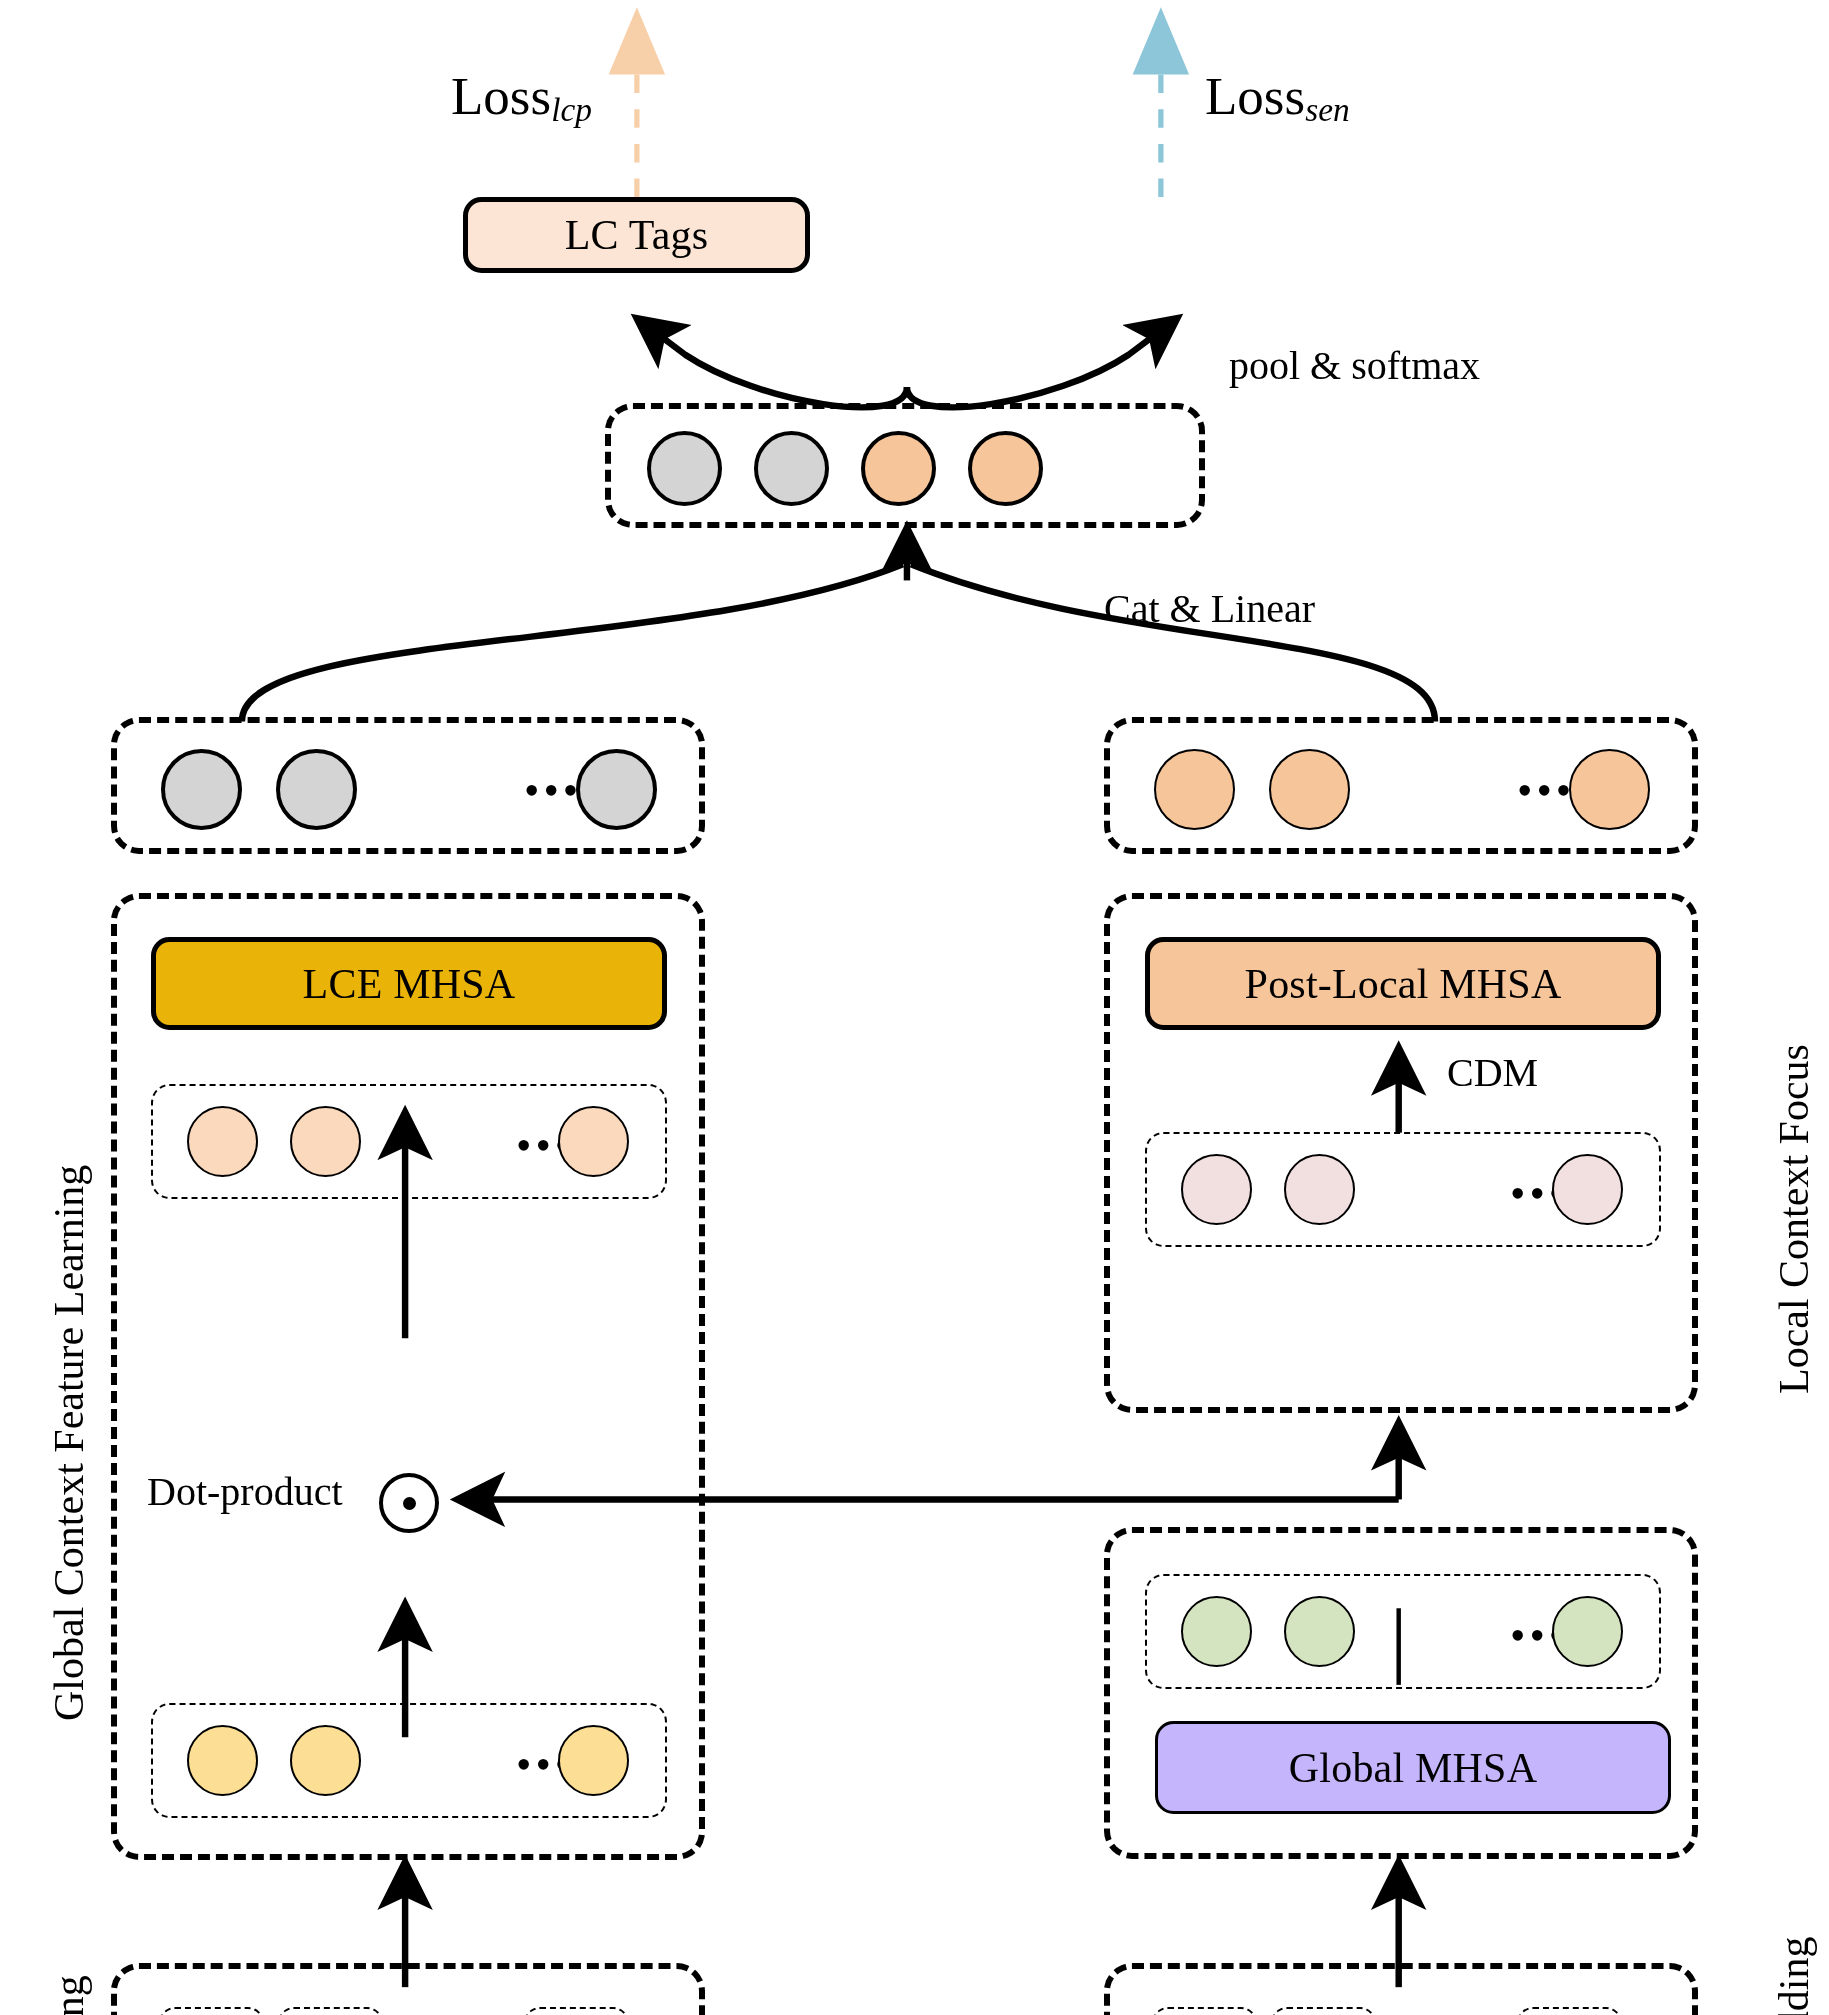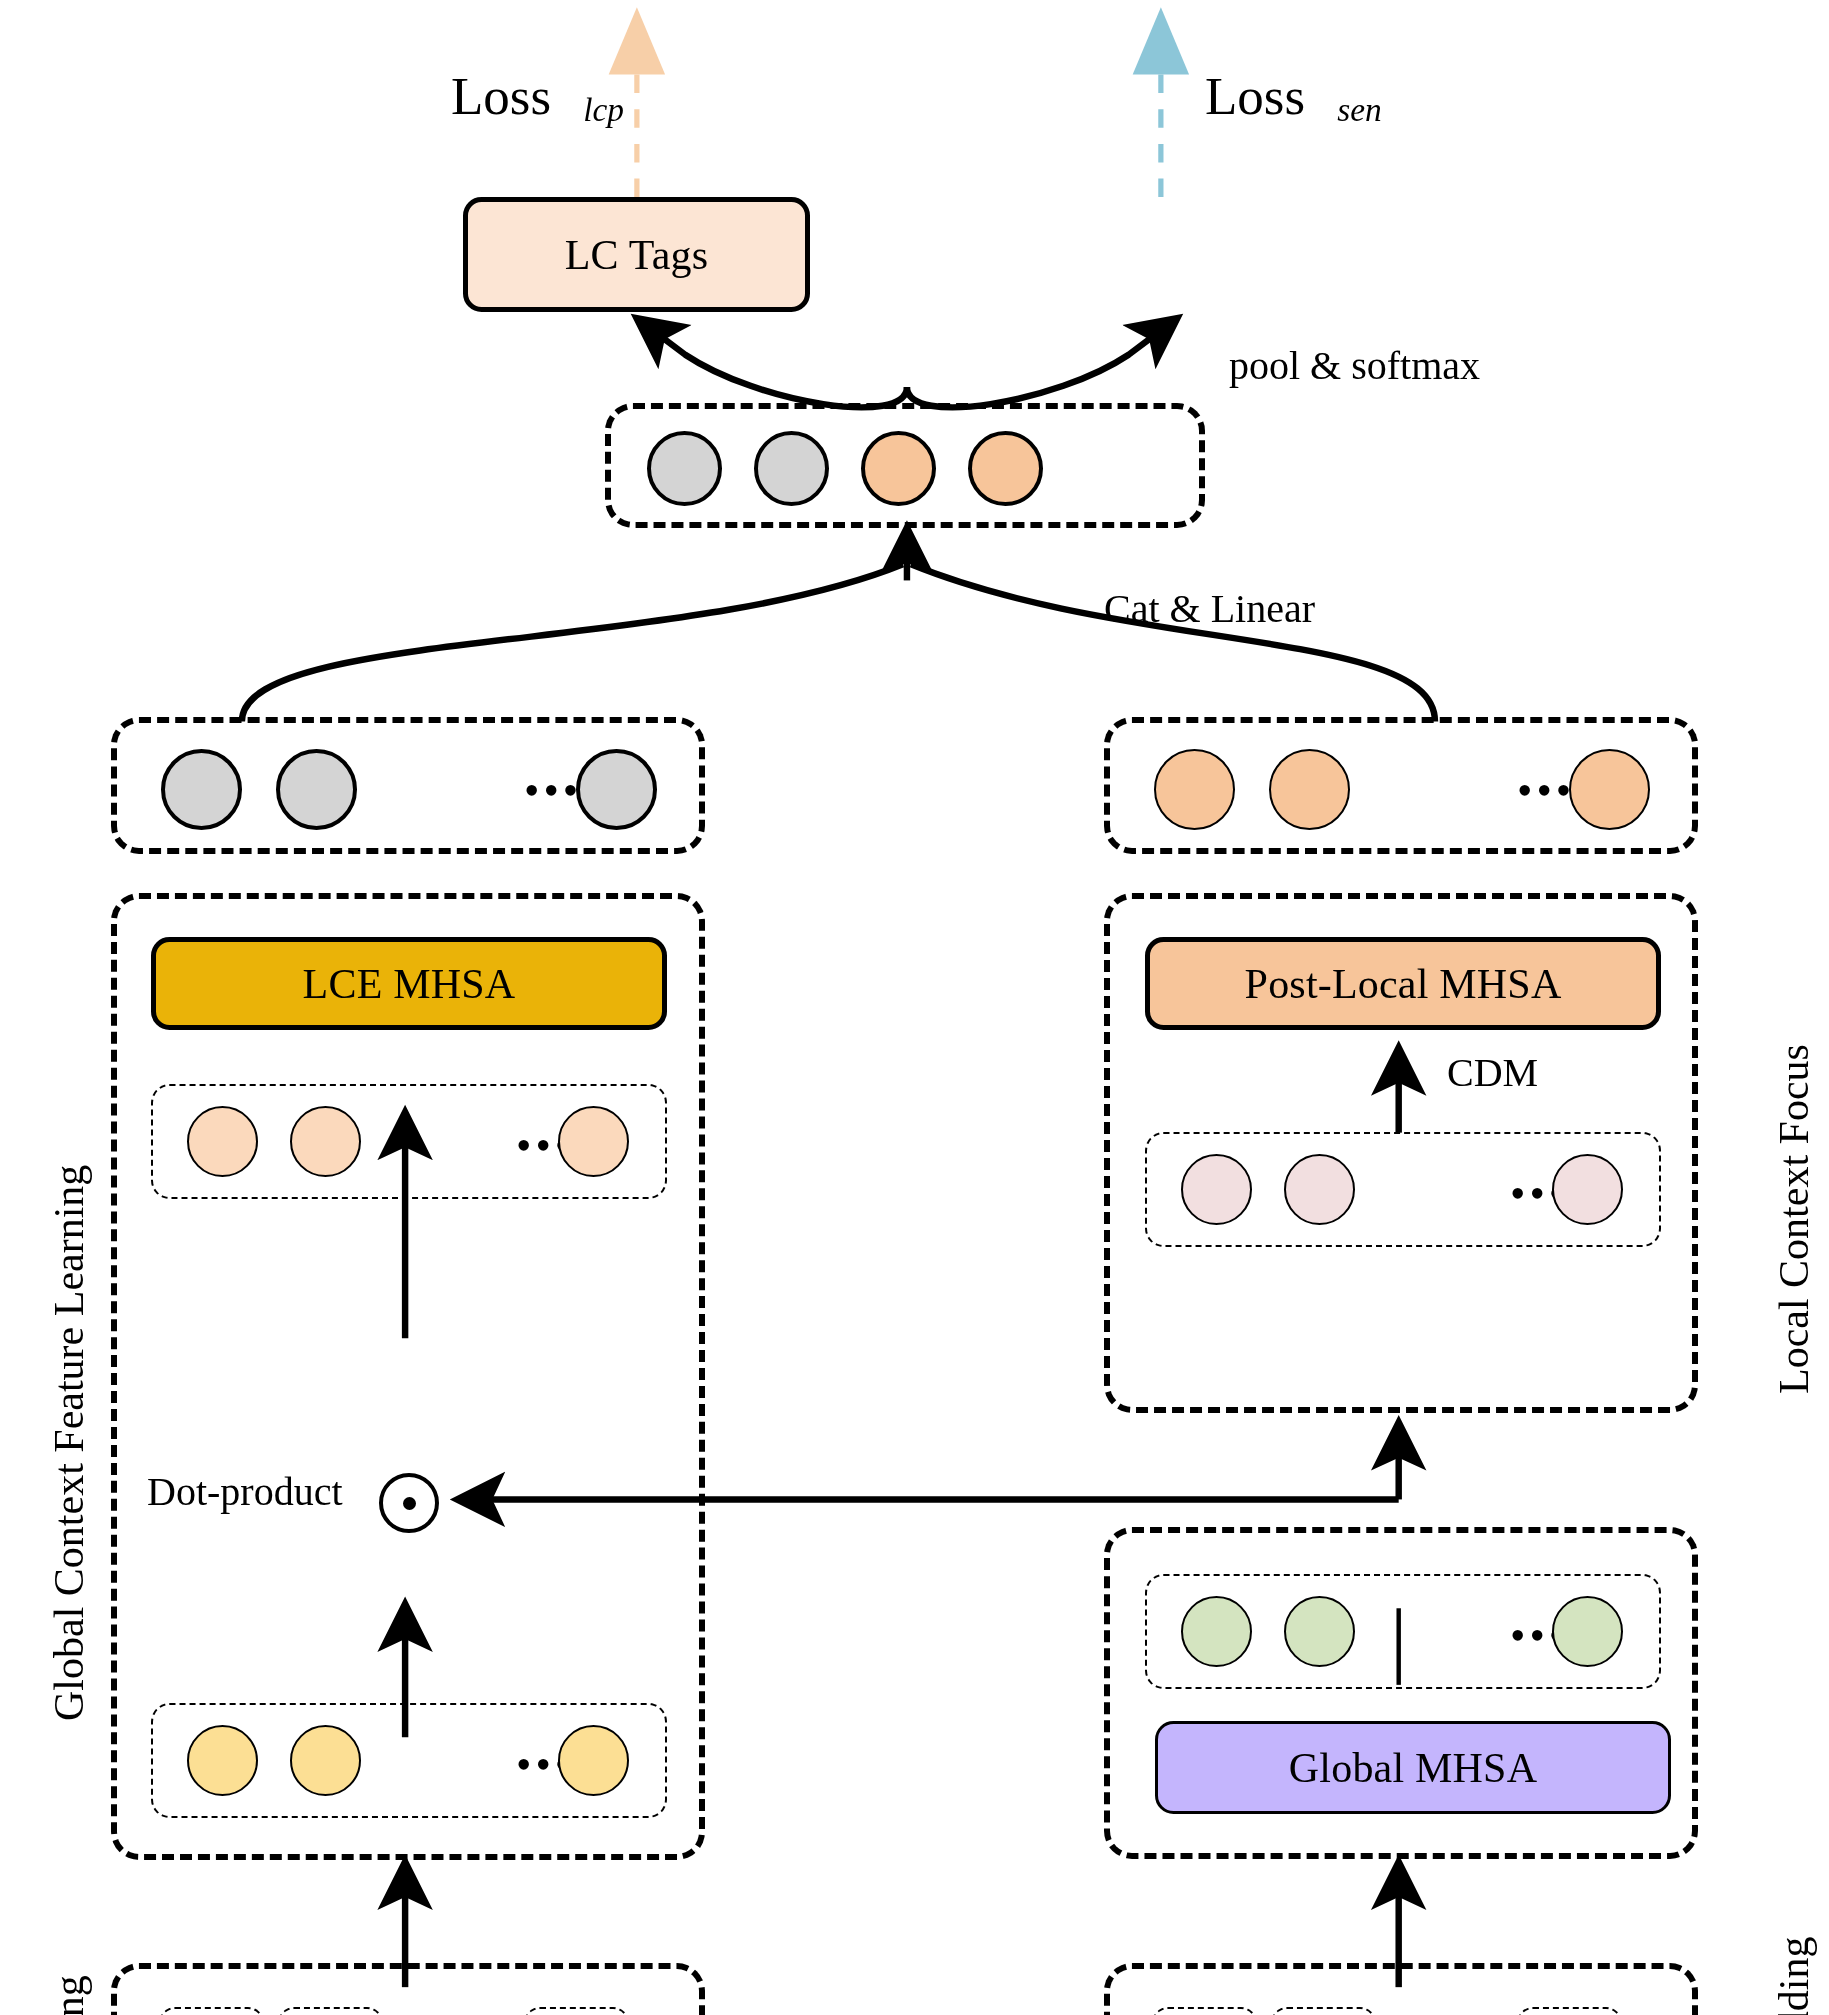--- a/index.html
+++ b/index.html
@@ -75,21 +75,21 @@
   
   .op{
     position:absolute;
     border:4.4px solid #000;
     border-radius:50%;
     background:#fff;
     display:flex;align-items:center;justify-content:center;
   }
   .op i{display:block;background:#000;border-radius:50%;}
 
-  .sub{font-style:italic;font-size:0.63em;vertical-align:-0.22em;margin-left:32px;}
+  .sub{font-style:italic;font-size:0.63em;vertical-align:-0.22em;}
 </style>
 </head>
 <body>
 
 <div id="root">
 
   <svg id="svg" viewBox="0 0 4540 6180">
     <defs>
       <marker id="ah" markerWidth="9" markerHeight="9" refX="7.4" refY="4.5" orient="auto">
         <path d="M0,0.2 L8.6,4.5 L0,8.8 L2.0,4.5 Z" fill="#000"></path>
@@ -141,21 +141,21 @@
     </g>
   </svg>
 
   <div class="lbl" style="left:451px;top:69px;font-size:53px;">
     <span>Loss</span><span class="sub">lcp</span>
   </div>
   <div class="lbl" style="left:1205px;top:69px;font-size:53px;">
     <span>Loss</span><span class="sub">sen</span>
   </div>
 
-  <div class="node modbox" style="left:463px;top:197px;width:347px;height:115px;background:#fce5d4;">
+  <div class="node modbox" style="left:463px;top:197px;width:347px;height:76px;background:#fce5d4;">
     <span>LC Tags</span>
   </div>
 
   <div class="lbl" style="left:1229px;top:345px;">pool &amp; softmax</div>
 
   <div class="node dashbox heavy" style="left:605px;top:403px;width:600px;height:125px;">
     <div class="circ bold" style="left:36px;top:22px;width:75px;height:75px;background:#d4d4d4;"></div>
     <div class="circ bold" style="left:143px;top:22px;width:75px;height:75px;background:#d4d4d4;"></div>
     <div class="circ bold" style="left:250px;top:22px;width:75px;height:75px;background:#f7c59a;"></div>
     <div class="circ bold" style="left:357px;top:22px;width:75px;height:75px;background:#f7c59a;"></div>

